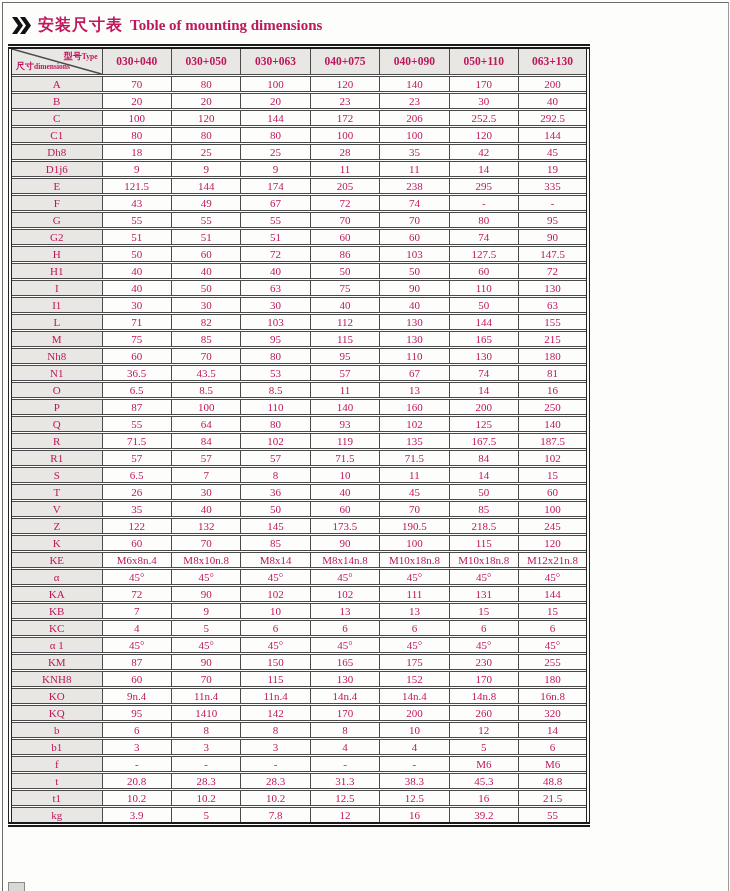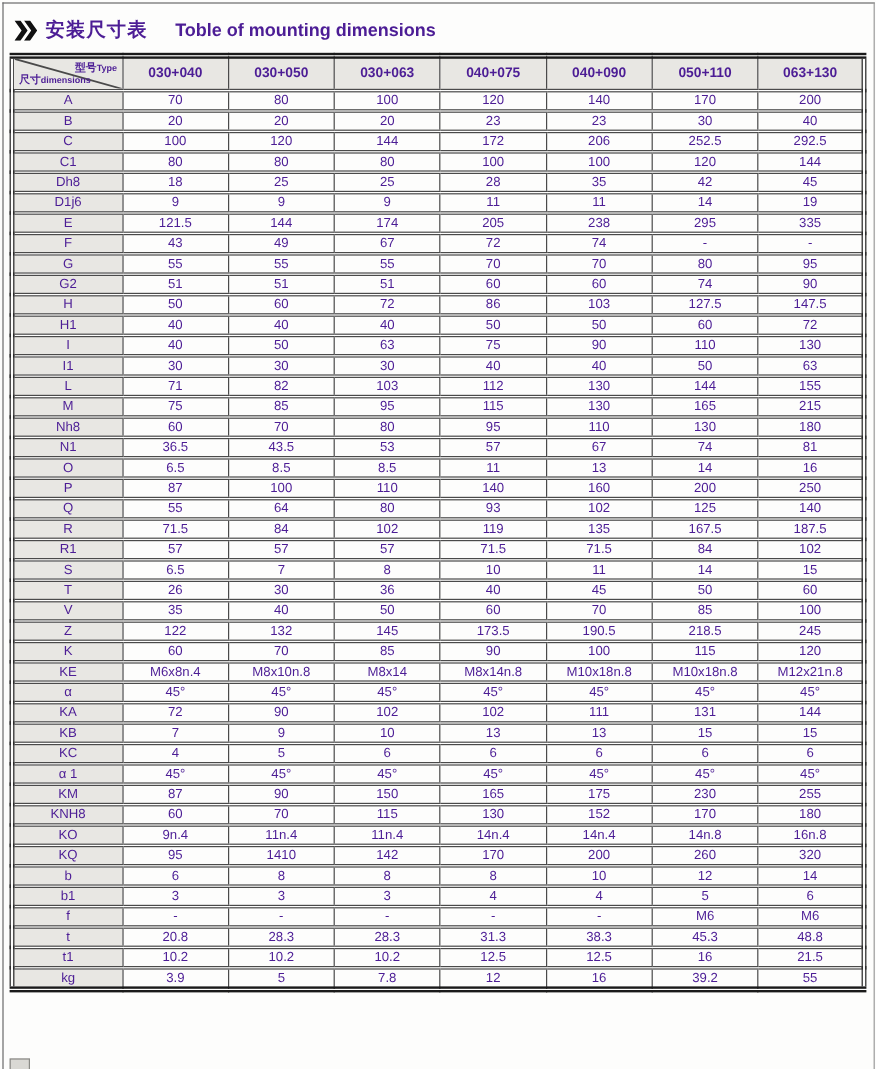--- a/index.html
+++ b/index.html
@@ -1,39 +1,39 @@
 <!DOCTYPE html>
 <html><head>
 <meta charset="utf-8">
 <style>
   html,body{margin:0;padding:0;background:#ffffff;}
   .page{
     position:relative;
     width:730px;height:891px;
     background:#fdfdfc;
-    font-family:Liberation Sans, sans-serif;
-    color:#4c1d95;
+    font-family:Liberation Serif, serif;
+    color:#be185d;
     overflow:hidden;
   }
   .frame{
     position:absolute;top:2px;left:2px;right:1px;bottom:-2px;
     border-top:1px solid #6b6b6b;
     border-left:1px solid #6b6b6b;
     border-right:1px solid #9a9a9a;
     pointer-events:none;
   }
   .title-bar{
     position:absolute;top:12px;left:12px;right:10px;height:26px;
     display:flex;align-items:center;gap:7px;
   }
   .title-icon{width:19px;height:17px;flex:0 0 auto;}
   .title-zh{font-size:16px;font-weight:bold;letter-spacing:1px;}
-  .title-en{font-size:15px;font-weight:bold;margin-left:16px;}
+  .title-en{font-size:15px;font-weight:bold;margin-left:0;}
   table.dim{
-    position:absolute;left:8px;top:44px;width:714px;
+    position:absolute;left:8px;top:44px;width:582px;
     border-collapse:collapse;table-layout:fixed;
     font-size:11px;
     border-radius:32px;
   }
   table.dim col.label-col{width:92px;}
   table.dim td,table.dim th{
     border-left:1px solid #4a4a4a;
     border-bottom:3px double #4a4a4a;
     text-align:center;vertical-align:middle;
     padding:0;height:14px;line-height:13px;

